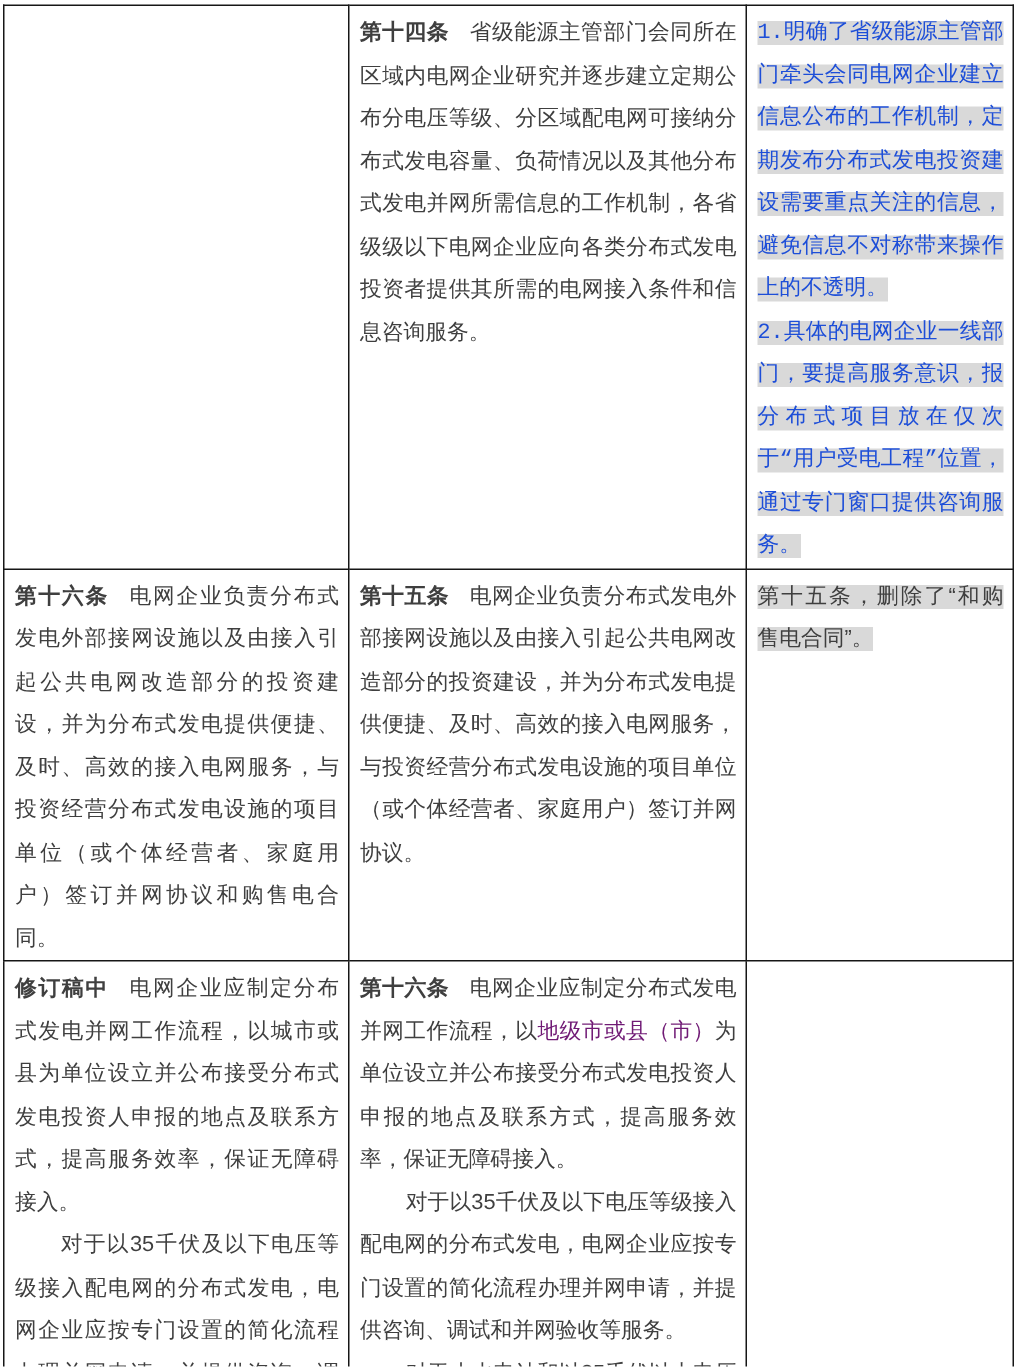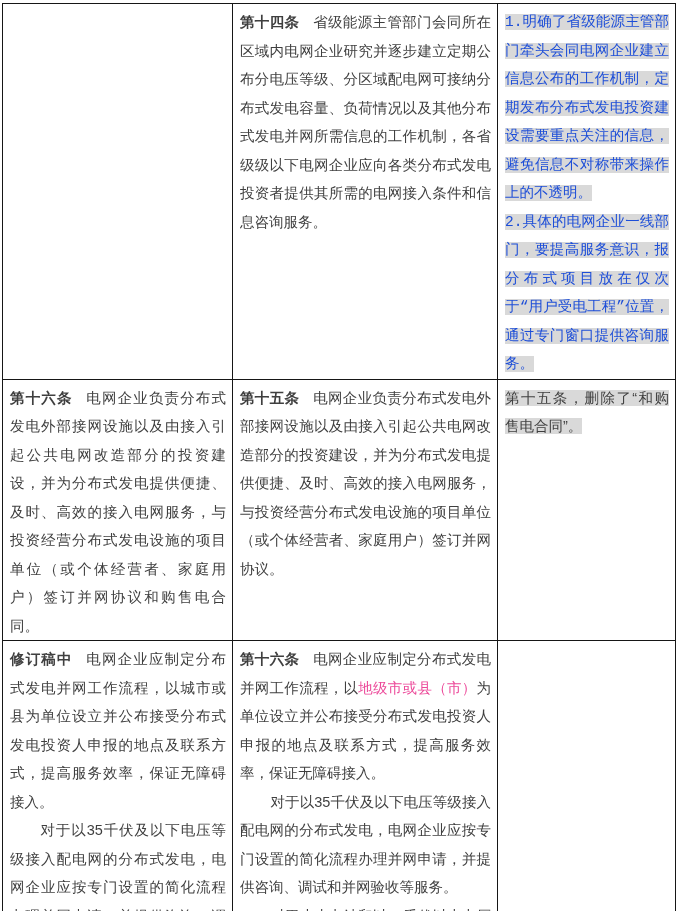--- a/index.html
+++ b/index.html
@@ -20,21 +20,21 @@
     line-height:28.5px;
     text-align:justify;
     overflow:hidden;
     word-break:break-all;
   }
   p{margin:0;}
   .head{font-weight:bold;margin-right:0.95em;}
   .indent{text-indent:2.1em;}
   .red{color:#1d4ed8;font-family:Liberation Mono, monospace;}
   .hl{background:#d9d9d9;}
-  .blue{color:#ec4899;}
+  .blue{color:#701a75;}
 </style>
 </head>
 <body>
 
 <table class="doc">
   <colgroup>
     <col style="width:230px">
     <col style="width:265px">
     <col style="width:178px">
   </colgroup>

